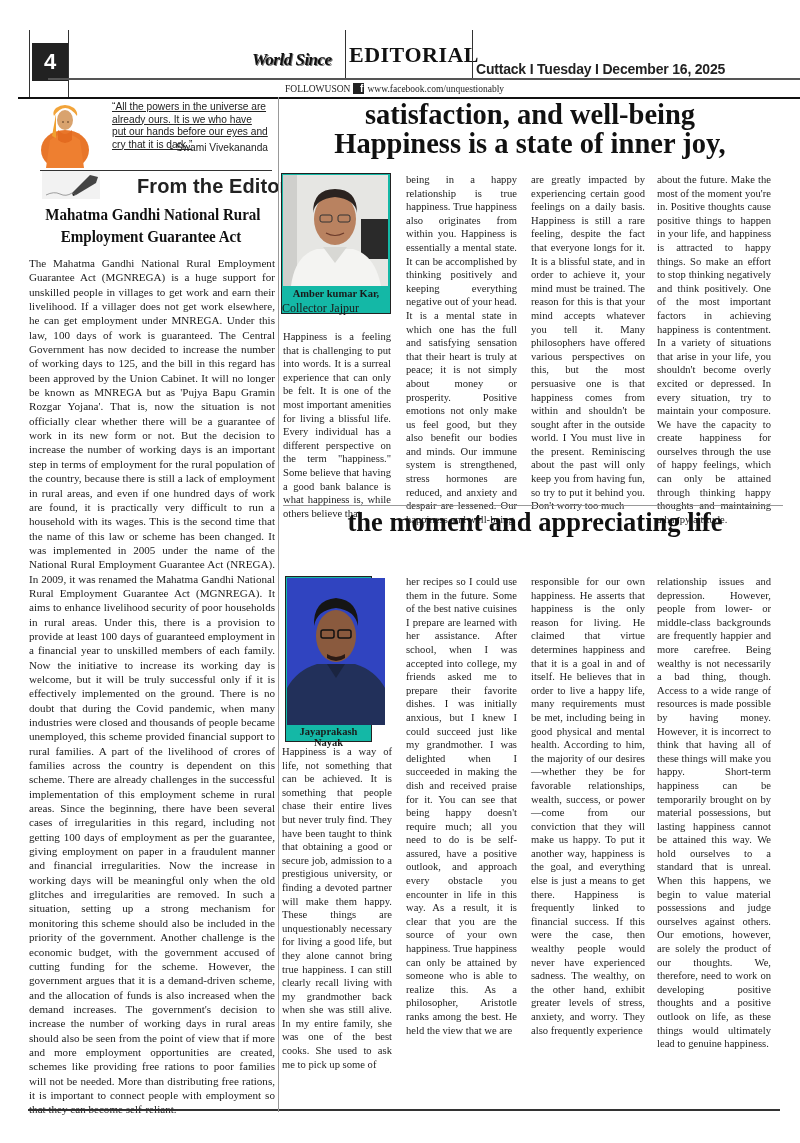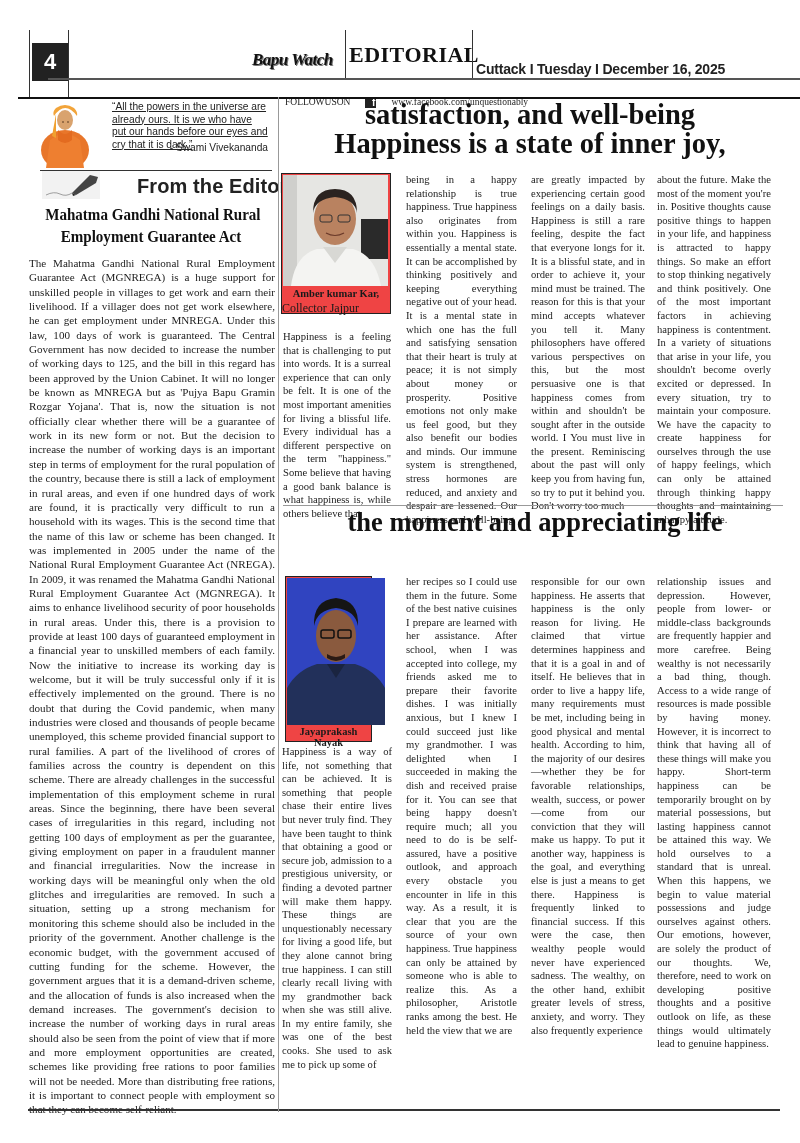--- a/index.html
+++ b/index.html
@@ -22,21 +22,21 @@
   .section-title {
     position: absolute; left: 349px; top: 42px; font-size: 22px; font-weight: bold;
     letter-spacing: 0.5px; color: #111;
   }
   .dateline {
     position: absolute; left: 476px; top: 61px; font-size: 14px; font-weight: bold;
     font-family: "Liberation Sans Narrow", "Liberation Sans", sans-serif; color: #222; letter-spacing: -0.2px;
   }
   .mast-hline { position: absolute; height: 2px; background: #555; }
   .follow {
-    position: absolute; left: 285px; top: 97px; font-size: 9.5px; display: flex; gap: 15px; color: #222;
+    position: absolute; left: 285px; top: 83px; font-size: 9.5px; display: flex; align-items: center; gap: 3px; color: #222;
   }
   .fb-icon {
     display: inline-block; width: 11px; height: 11px; background: #222; color: #fff;
     font-family: "Liberation Sans", sans-serif; font-weight: bold; font-size: 10px;
     line-height: 12px; text-align: right; padding-right: 1px;
   }
   .mast-bottom { position: absolute; left: 18px; top: 97px; width: 782px; height: 2px; background: #111; }
 
   
   .vivek {
@@ -71,21 +71,21 @@
   .ed-rule { position: absolute; left: 28px; top: 1109px; width: 252px; height: 2px; background: #333; }
 
   
   .col-divider { position: absolute; left: 278px; top: 97px; width: 1px; height: 1015px; background: #999; }
 
   
   .a1-headline {
     position: absolute; left: 280px; top: 100px; width: 500px; text-align: center;
     font-family: "Liberation Serif", serif; font-weight: bold; font-size: 28.5px; line-height: 29px; color: #111;
   }
-  .photo-box { position: absolute; border: 1.5px solid #222; background: #ef4444; text-decoration: underline; }
+  .photo-box { position: absolute; border: 1.5px solid #222; background: #14b8a6; text-decoration: underline; }
   .a1-photo { left: 281px; top: 173px; width: 110px; height: 141px; }
   .a1-photo .img { position: absolute; left: 1px; top: 1px; width: 105px; height: 111px; overflow: hidden; background: #d9d9d6; }
   .caption-name { position: absolute; left: 0; width: 100%; text-align: center; font-weight: bold; font-size: 10.5px; }
   .caption-role { position: absolute; left: 0; width: 100%; text-align: left; font-size: 12px; }
 
   .col {
     position: absolute; font-size: 10.6px; line-height: 13.6px; text-align: justify; color: #1c1c1c; hyphens: none;
   }
   .a1-rule { position: absolute; left: 283px; top: 505px; width: 500px; height: 1px; background: #999; }
 
@@ -99,21 +99,21 @@
   .a2-bottom-rule { position: absolute; left: 280px; top: 1109px; width: 500px; height: 2px; background: #333; }
 </style>
 </head>
 <body>
 
 <div class="mast-vline" style="left:29px; top:30px; height:68px;"></div>
 <div class="mast-vline" style="left:68px; top:30px; height:68px;"></div>
 <div class="page-num">4</div>
 <div class="mast-hline" style="left:48px; top:78px; width:176px; height:1px; background:#444;"></div>
 
-<div class="logo">Bapu Watch</div>
+<div class="logo">World Since</div>
 <div class="mast-vline" style="left:345px; top:30px; height:50px;"></div>
 <div class="section-title">EDITORIAL</div>
 <div class="mast-vline" style="left:472px; top:30px; height:50px;"></div>
 <div class="dateline">Cuttack I Tuesday I December 16, 2025</div>
 <div class="mast-hline" style="left:48px; top:78px; width:757px;"></div>
 
 <div class="follow">
   <span>FOLLOWUSON</span>
   <span class="fb-icon">f</span>
   <span>www.facebook.com/unquestionably</span>

